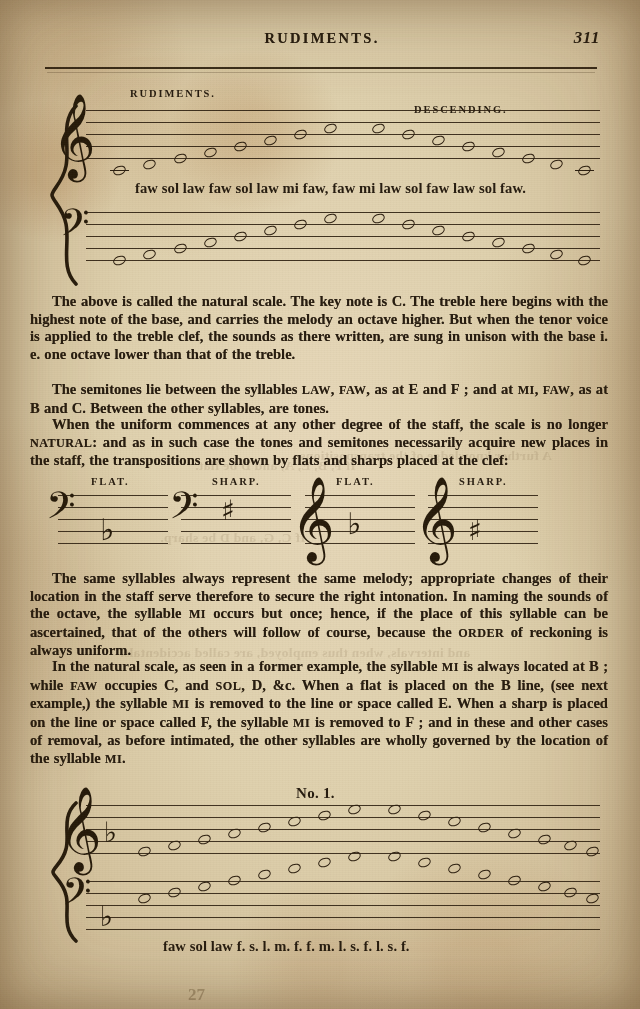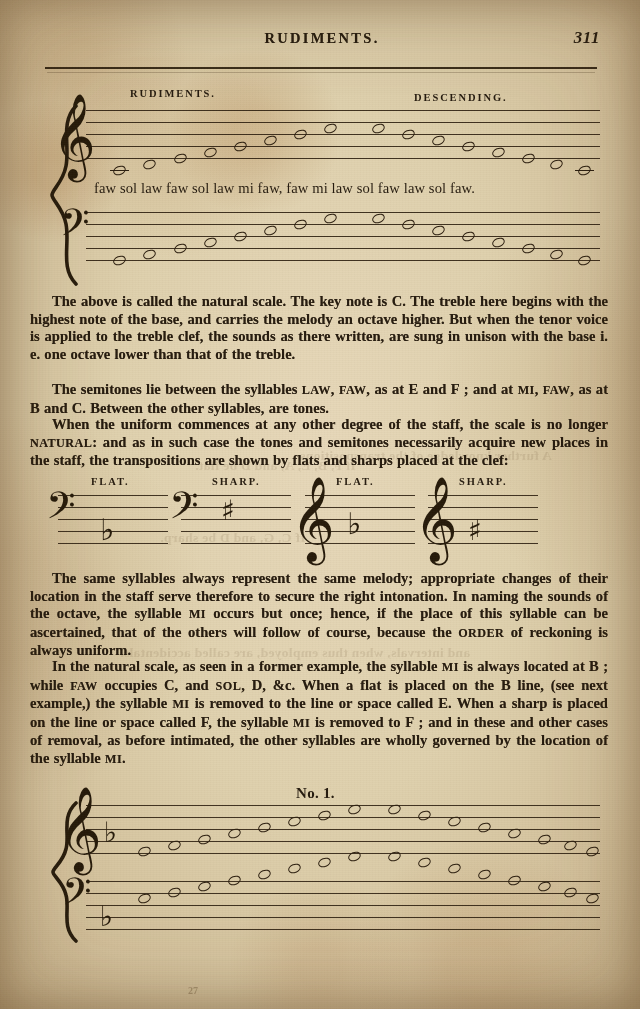--- a/index.html
+++ b/index.html
@@ -127,23 +127,24 @@
   }
   .accidental {
     position: absolute;
     font-family: "DejaVu Sans", sans-serif;
     color: #241909;
     line-height: 1;
   }
   .syllables {
     position: absolute;
     font-size: 14.6px;
-    font-weight: normal;
+    font-weight: bold;
     white-space: nowrap;
     letter-spacing: .1px;
+    margin-left: 41px;
   }
 
   
   .para {
     position: absolute;
     left: 30px;
     width: 578px;
     font-size: 14.6px;
     line-height: 17.5px;
     text-align: justify;
@@ -159,21 +160,21 @@
   }
   .exno {
     position: absolute;
     font-size: 15px;
     font-weight: bold;
     letter-spacing: .3px;
   }
   .sig {
     position: absolute;
     left: 188px; top: 985px;
-    font-size: 10px;
+    font-size: 17px;
     color: rgba(80,58,30,.34);
     font-weight: bold;
   }
   .ghost {
     position: absolute;
     pointer-events: none;
     color: rgba(92,70,38,.13);
     font-size: 13.5px;
     font-weight: bold;
     transform: scaleX(-1);
@@ -194,21 +195,21 @@
 
     <div class="header">
       <div class="run-head">RUDIMENTS.</div>
       <div class="folio">311</div>
     </div>
     <div class="rule"></div>
 
     <div class="system" style="left:44px; top:88px; width:556px; height:195px;">
 
       <div class="stafflabel" style="left:86px; top:0px;">RUDIMENTS.</div>
-      <div class="stafflabel" style="left:370px; top:4px;">DESCENDING.</div>
+      <div class="stafflabel" style="left:370px; top:16px;">DESCENDING.</div>
 
       <div class="brace" style="left:2px; top:16px; font-size:120px; width:36px; height:180px;">
         <svg width="36" height="182" viewBox="0 0 36 182">
           <path d="M30 2 C14 18 24 42 20 62 C17 78 6 86 6 91 C6 96 17 104 20 120 C24 140 14 164 30 180" fill="none" stroke="#251a0b" stroke-width="3.6" stroke-linecap="round"></path>
         </svg>
       </div>
 
       <div class="staff" style="left:42px; top:22px; width:514px; height:50px;">
         <div class="line" style="top:0px;"></div>
         <div class="line" style="top:12px;"></div>
@@ -385,20 +386,21 @@
         <div class="note" style="left:302px; top:-29px;"></div>
         <div class="note" style="left:332px; top:-23px;"></div>
         <div class="note" style="left:362px; top:-17px;"></div>
         <div class="note" style="left:392px; top:-11px;"></div>
         <div class="note" style="left:422px; top:-5px;"></div>
         <div class="note" style="left:452px; top:1px;"></div>
         <div class="note" style="left:478px; top:7px;"></div>
         <div class="note" style="left:500px; top:13px;"></div>
       </div>
 
+      <div class="syllables" style="left:78px; top:153px;">faw sol law f.   s.   l.   m.   f.     f.  m.  l.   s.   f.   l.   s.   f.</div>
     </div>
 
     <div class="sig">27</div>
   </div>
 
   <div class="grain"></div>
   <div class="vignette"></div>
 </div>
 
 </body></html>

